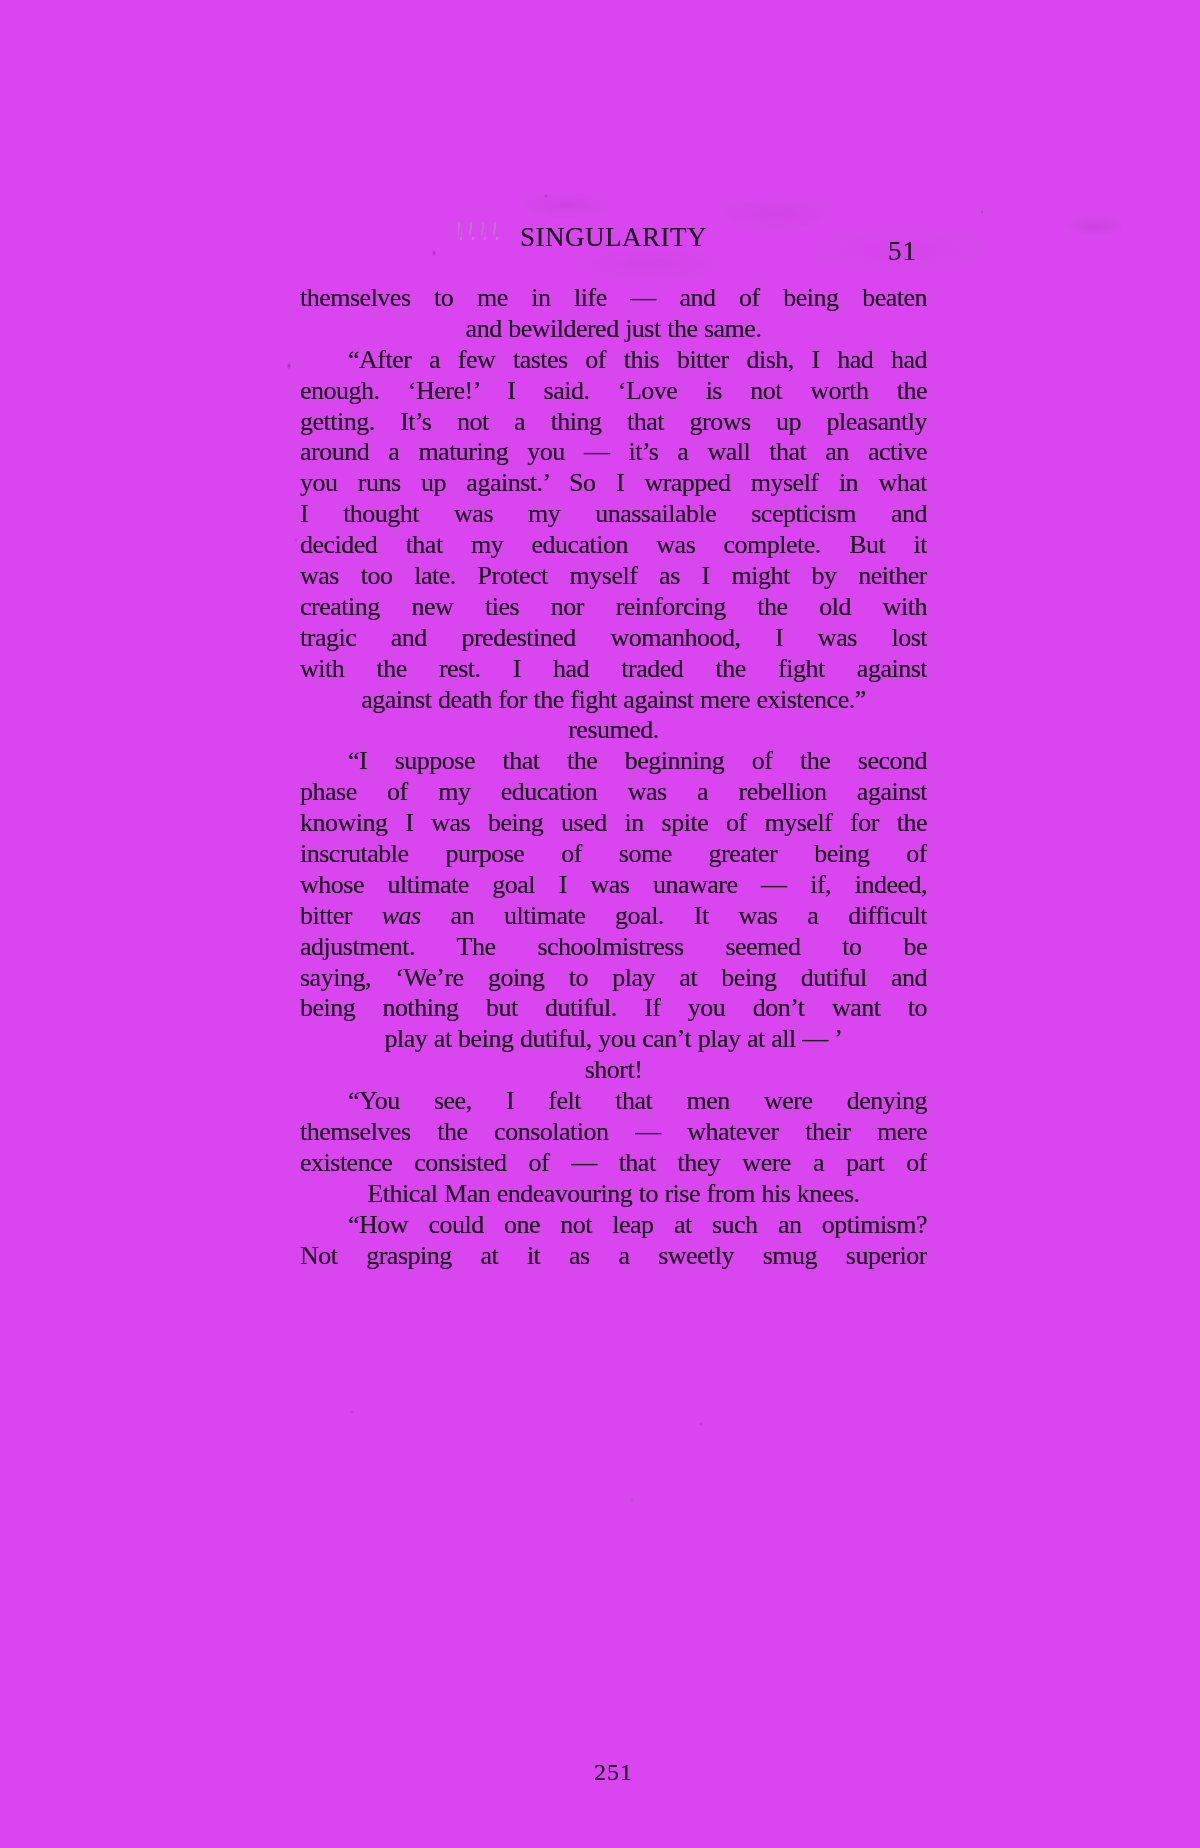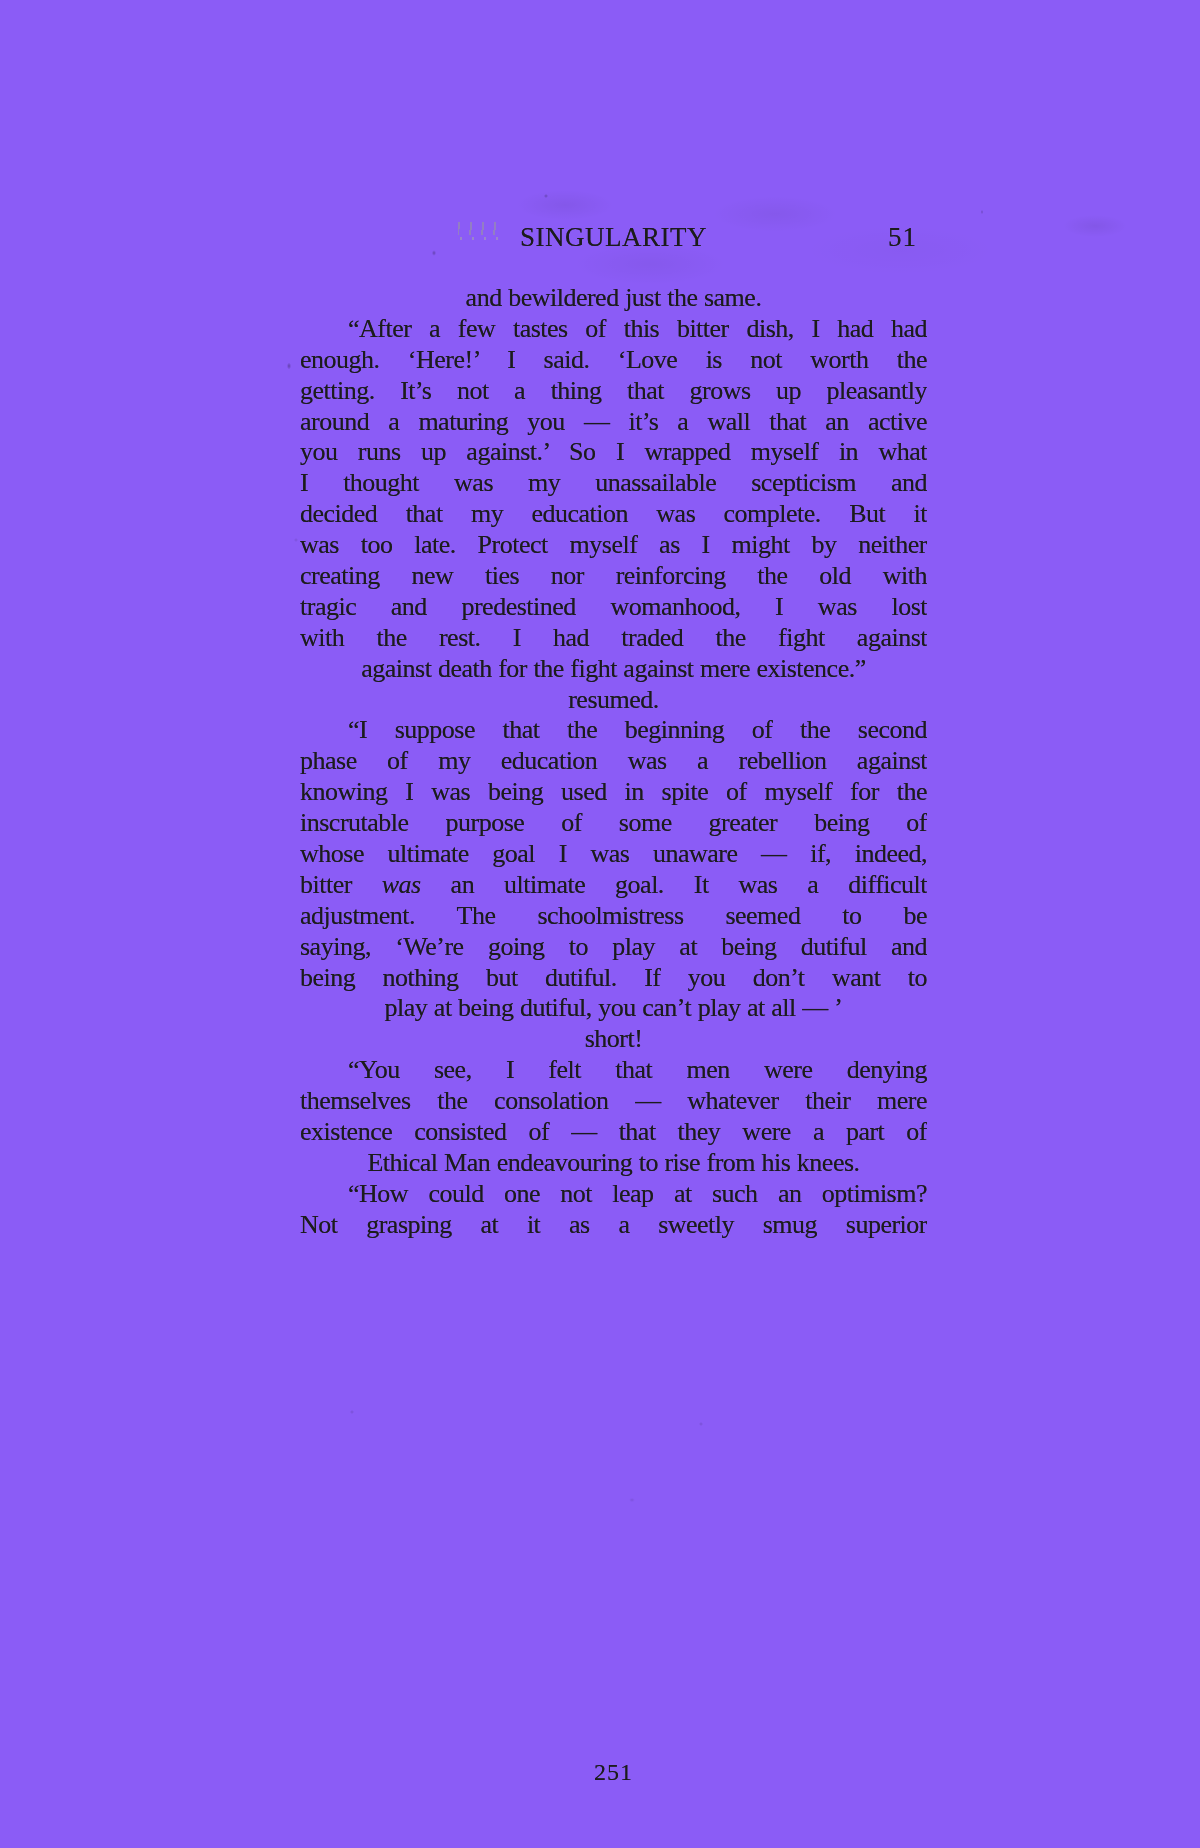--- a/index.html
+++ b/index.html
@@ -1,20 +1,20 @@
 <!DOCTYPE html>
 <html><head>
 <meta charset="utf-8">
 <style>
   html, body { margin: 0; padding: 0; background: #ffffff; }
   .page {
     position: relative;
     width: 1200px;
     height: 1848px;
-    background: #8b5cf6;
+    background: #d946ef;
     overflow: hidden;
     font-family: "Liberation Serif", "DejaVu Serif", serif;
     color: #1c1c1c;
   }
   
   .scan-noise {
     position: absolute; inset: 0; pointer-events: none;
     background:
       radial-gradient(70px 22px at 565px 205px, rgba(0,0,0,0.05), transparent 70%),
       radial-gradient(90px 26px at 775px 214px, rgba(0,0,0,0.045), transparent 70%),
@@ -35,21 +35,21 @@
     position: absolute;
     left: 300px; top: 221px;
     width: 627px; height: 34px;
     text-align: center;
     font-size: 27px;
     line-height: 33px;
     letter-spacing: 0.5px;
     text-shadow: 0 0 0.6px rgba(25,25,25,0.65);
   }
   .running-header .folio {
-    position: absolute; right: 10px; top: 0;
+    position: absolute; right: 10px; top: 14px;
     letter-spacing: 1px;
   }
   
   .smudge {
     position: absolute; left: 458px; top: 220px;
     width: 46px; height: 20px;
     opacity: 0.55; filter: blur(0.7px);
     background:
       repeating-linear-gradient(94deg, #9a9a9a 0 2px, transparent 2px 12px);
     background-size: 100% 13px;
@@ -101,20 +101,21 @@
   <div class="scan-noise"></div>
 
   <div class="smudge"></div>
 
   <div class="running-header">
     <span class="title">SINGULARITY</span>
     <span class="folio">51</span>
   </div>
 
   <div class="body-text">
+      <div class="line just">themselves to me in life — and of being beaten</div>
       <div class="line">and bewildered just the same.</div>
       <div class="line indent just">“After a few tastes of this bitter dish, I had had</div>
       <div class="line just">enough. ‘Here!’ I said. ‘Love is not worth the</div>
       <div class="line just">getting. It’s not a thing that grows up pleasantly</div>
       <div class="line just">around a maturing you — it’s a wall that an active</div>
       <div class="line just">you runs up against.’ So I wrapped myself in what</div>
       <div class="line just">I thought was my unassailable scepticism and</div>
       <div class="line just">decided that my education was complete. But it</div>
       <div class="line just">was too late. Protect myself as I might by neither</div>
       <div class="line just">creating new ties nor reinforcing the old with</div>

